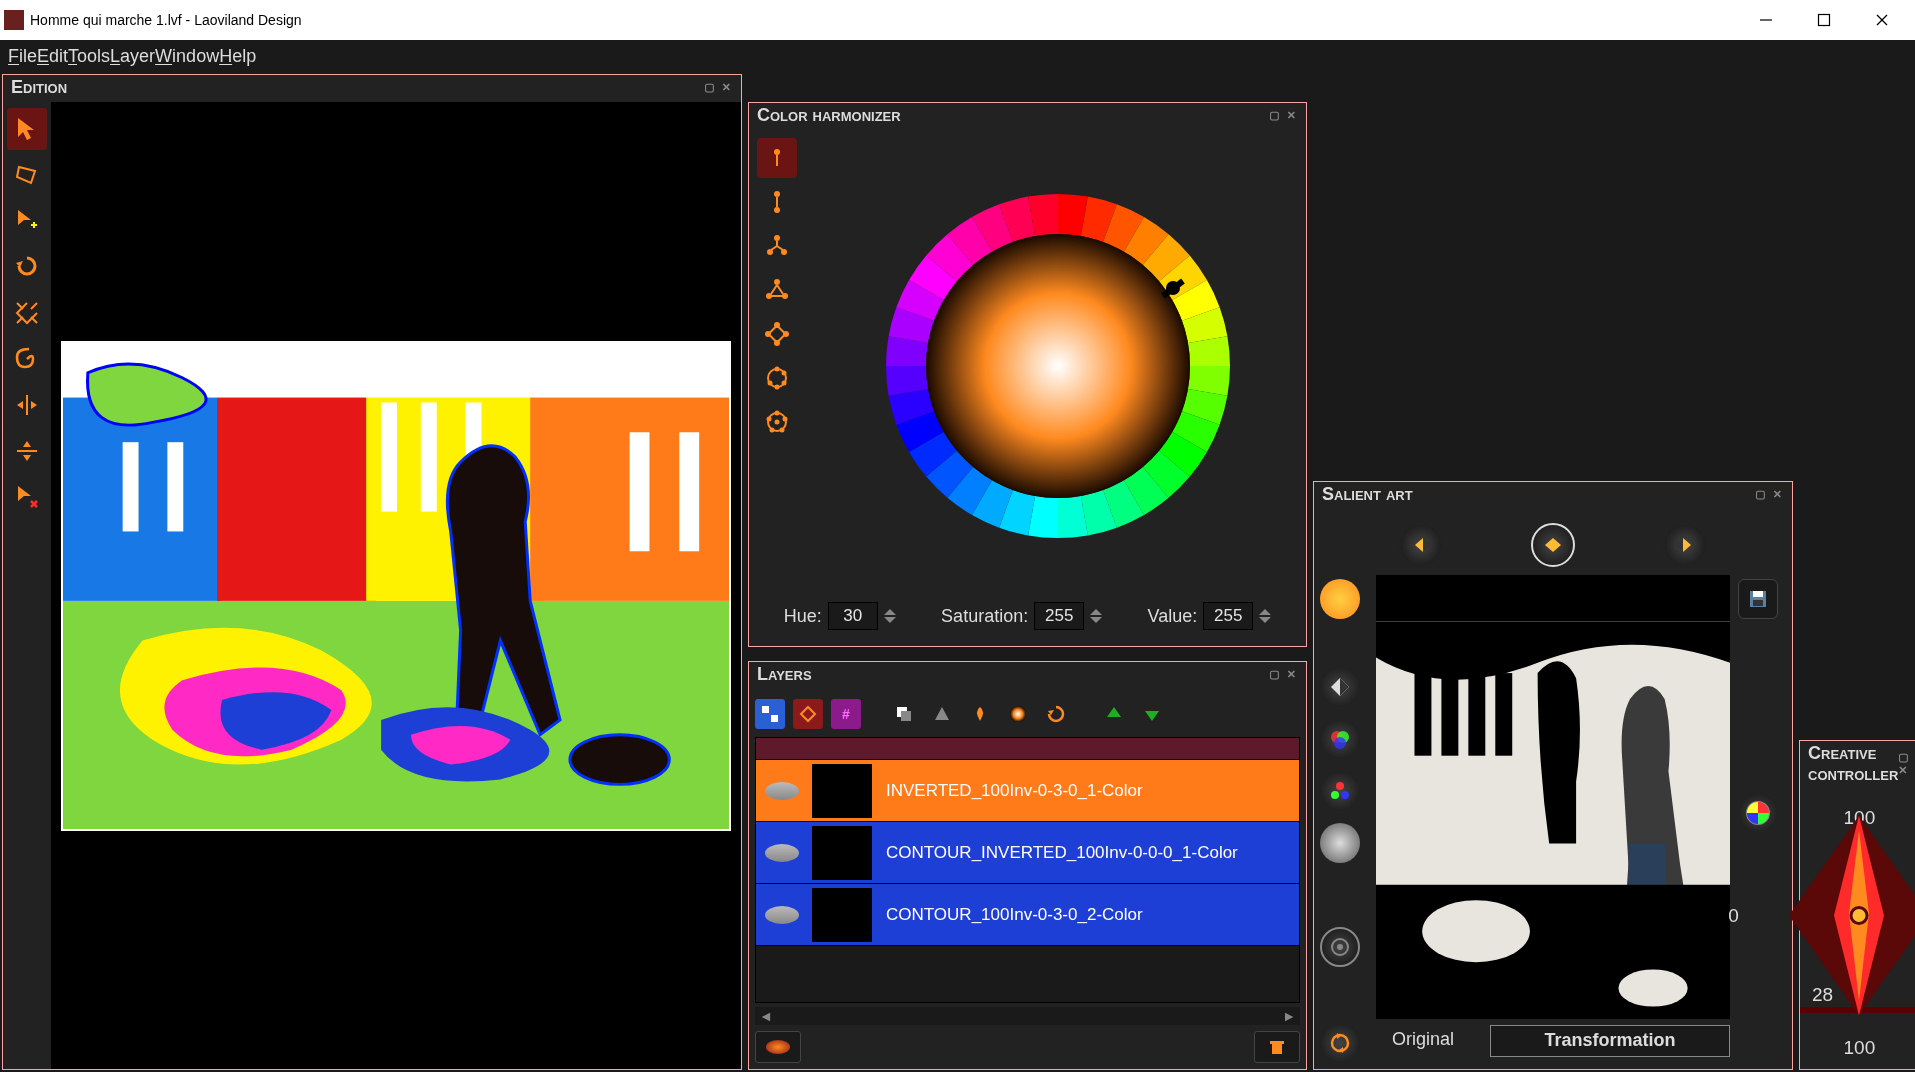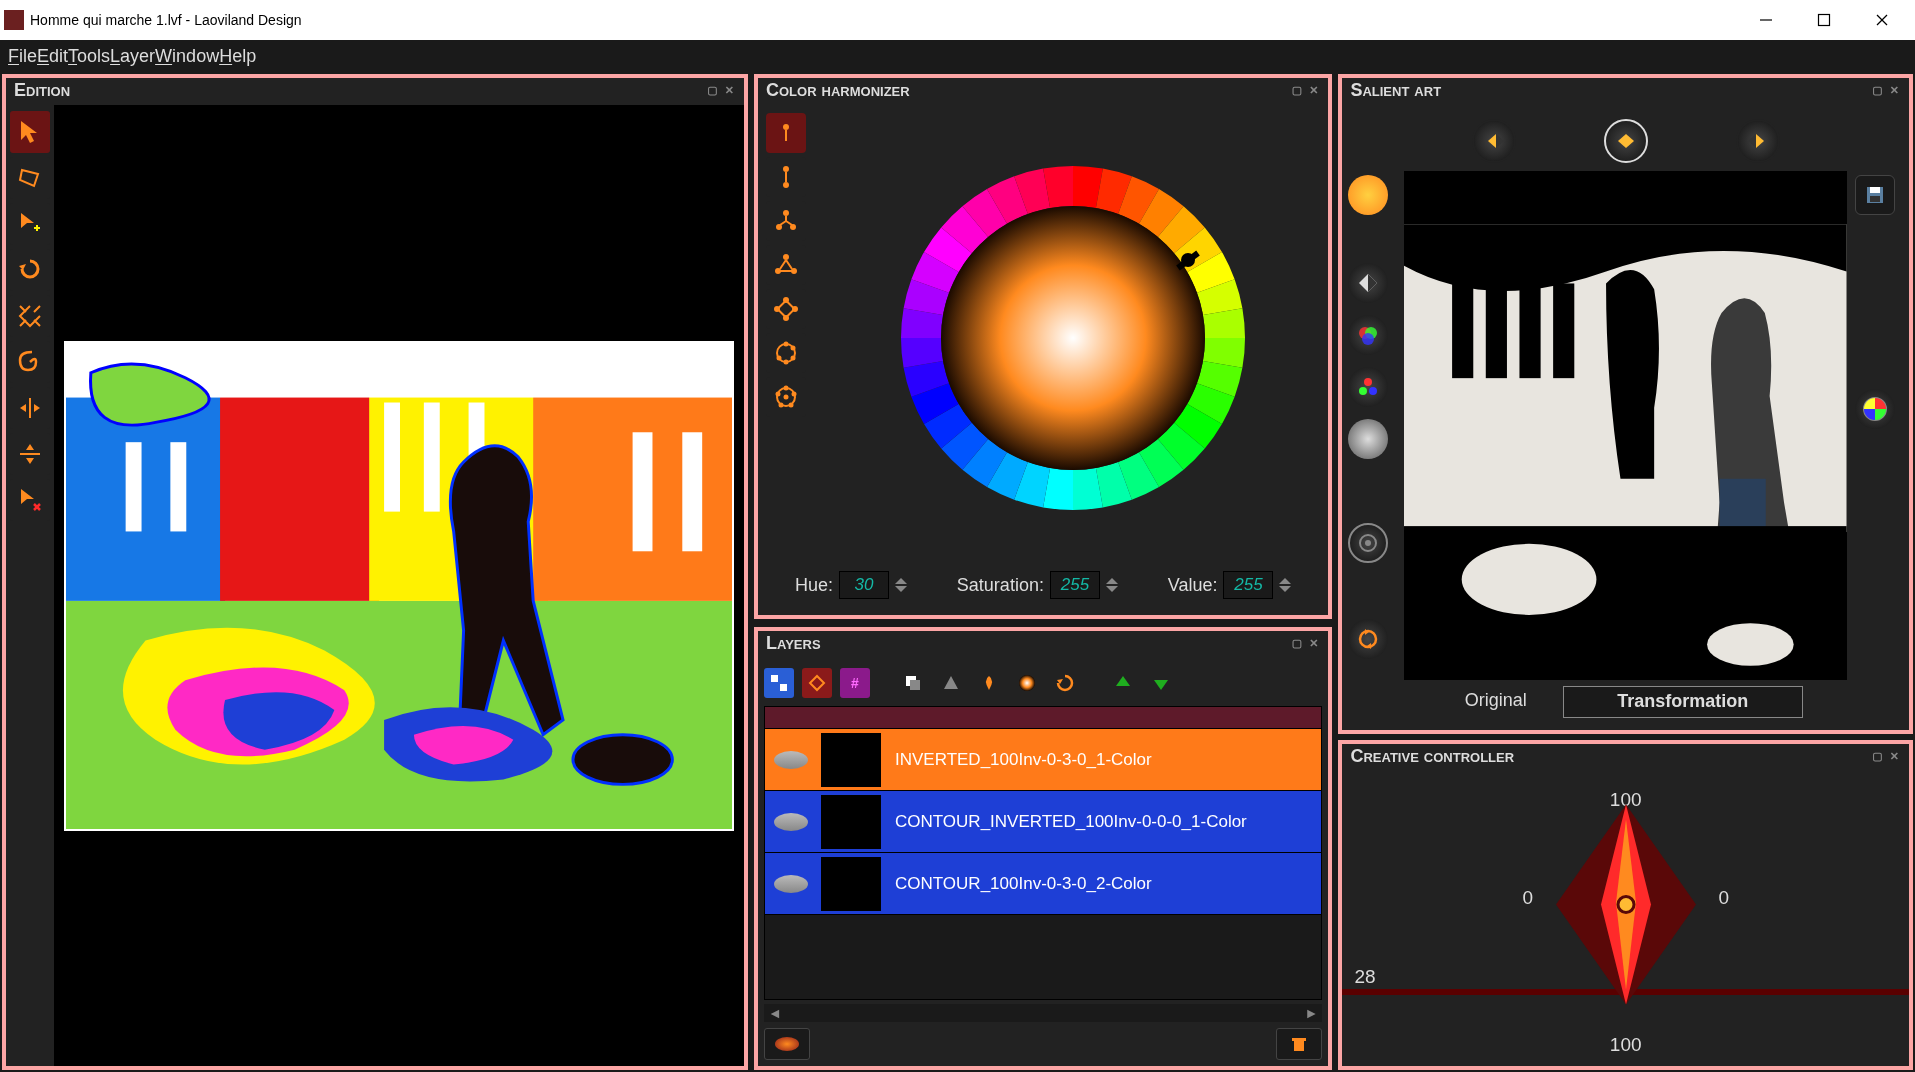--- a/index.html
+++ b/index.html
@@ -6,27 +6,27 @@
 body{background:#fff;width:1915px;height:1072px;overflow:hidden;font-size:17px;color:#ddd;}
 .titlebar{height:40px;background:#fff;display:flex;align-items:center;padding:0 4px;color:#000;font-size:14px;}
 .titlebar .icon{width:20px;height:20px;background:#6b2020;margin-right:6px;}
 .titlebar .spacer{flex:1;}
 .winbtn{width:58px;height:40px;display:flex;align-items:center;justify-content:center;color:#000;}
 .winbtn svg{width:14px;height:14px;}
 .menubar{height:32px;background:#1a1a1a;display:flex;align-items:center;padding:0 8px;font-size:18px;}
 .menubar span{color:#ddd;cursor:default;}
 .menubar span u{text-decoration:underline;text-underline-offset:2px;}
 .workspace{display:flex;height:calc(1072px - 40px - 32px);background:#1a1a1a;gap:6px;padding:2px;}
-.panel{background:#222;border:4px solid #fca5a5;display:flex;flex-direction:column;position:relative;}
+.panel{background:#222;border:1px solid #fca5a5;display:flex;flex-direction:column;position:relative;}
 .panel-header{background:#222;padding:2px 8px 4px;font-size:18px;font-weight:bold;font-variant:small-caps;color:#ddd;display:flex;align-items:center;}
 .panel-header .spacer{flex:1;}
 .panel-icons{font-size:11px;color:#888;letter-spacing:2px;}
 .col1{width:771px;}
-.col2{width:604px;display:flex;flex-direction:column;gap:8px;}
-.col3{width:600px;display:flex;flex-direction:column;gap:6px;}
+.col2{width:604px;display:flex;flex-direction:column;gap:14px;margin-top:28px;}
+.col3{width:600px;display:flex;flex-direction:row;gap:6px;align-items:flex-end;}
 
 
 .edition-body{flex:1;display:flex;}
 .toolbar{width:48px;background:#222;display:flex;flex-direction:column;padding:4px 4px;}
 .toolbtn{width:40px;height:42px;margin:2px 0;display:flex;align-items:center;justify-content:center;border-radius:3px;background:#222;}
 .toolbtn.active{background:#6b1414;}
 .toolbtn svg{width:28px;height:28px;}
 .canvas-area{flex:1;background:#000;display:flex;align-items:center;justify-content:center;padding:10px;}
 .canvas{width:670px;height:490px;background:#fff;border:2px solid #fff;position:relative;overflow:hidden;}
 .canvas svg{width:100%;height:100%;display:block;}
@@ -35,21 +35,21 @@
 .harmonizer-body{flex:1;display:flex;flex-direction:column;padding:8px;}
 .harm-main{flex:1;display:flex;gap:12px;}
 .harm-tools{width:48px;display:flex;flex-direction:column;gap:4px;}
 .harm-btn{width:40px;height:40px;border-radius:4px;background:#222;display:flex;align-items:center;justify-content:center;}
 .harm-btn.active{background:#6b1414;}
 .harm-btn svg{width:28px;height:28px;}
 .color-wheel{flex:1;display:flex;align-items:center;justify-content:center;}
 .wheel-svg{width:360px;height:360px;}
 .hsv-row{display:flex;align-items:flex-start;justify-content:space-around;padding:8px 4px;font-size:18px;color:#ddd;}
 .hsv-group{display:flex;align-items:center;gap:6px;}
-.hsv-input{width:50px;height:28px;background:#1a1a1a;border:1px solid #000;color:#14b8a6;text-align:center;font-size:17px;font-style:italic;}
+.hsv-input{width:50px;height:28px;background:#1a1a1a;border:1px solid #000;color:#e5e5e5;text-align:center;font-size:17px;}
 .spinner{display:flex;flex-direction:column;gap:2px;}
 .spinner div{width:0;height:0;border-left:6px solid transparent;border-right:6px solid transparent;}
 .spinner .up{border-bottom:6px solid #888;}
 .spinner .down{border-top:6px solid #888;}
 
 
 .layers-panel{flex:1;min-height:0;}
 .layers-body{flex:1;display:flex;flex-direction:column;padding:6px;min-height:0;}
 .layer-tools{display:flex;gap:8px;padding:4px 0;align-items:center;}
 .ltbtn{width:30px;height:30px;border-radius:3px;display:flex;align-items:center;justify-content:center;}

